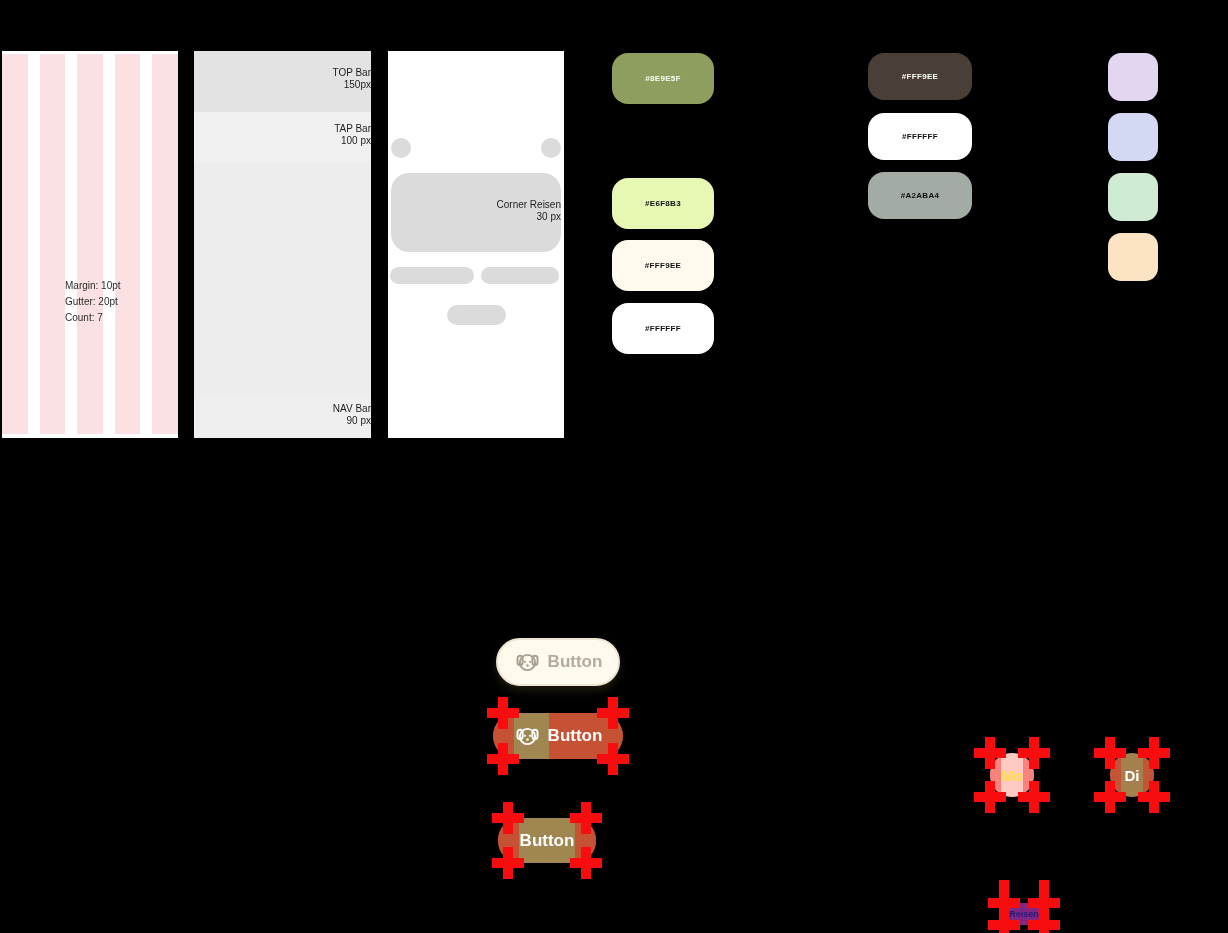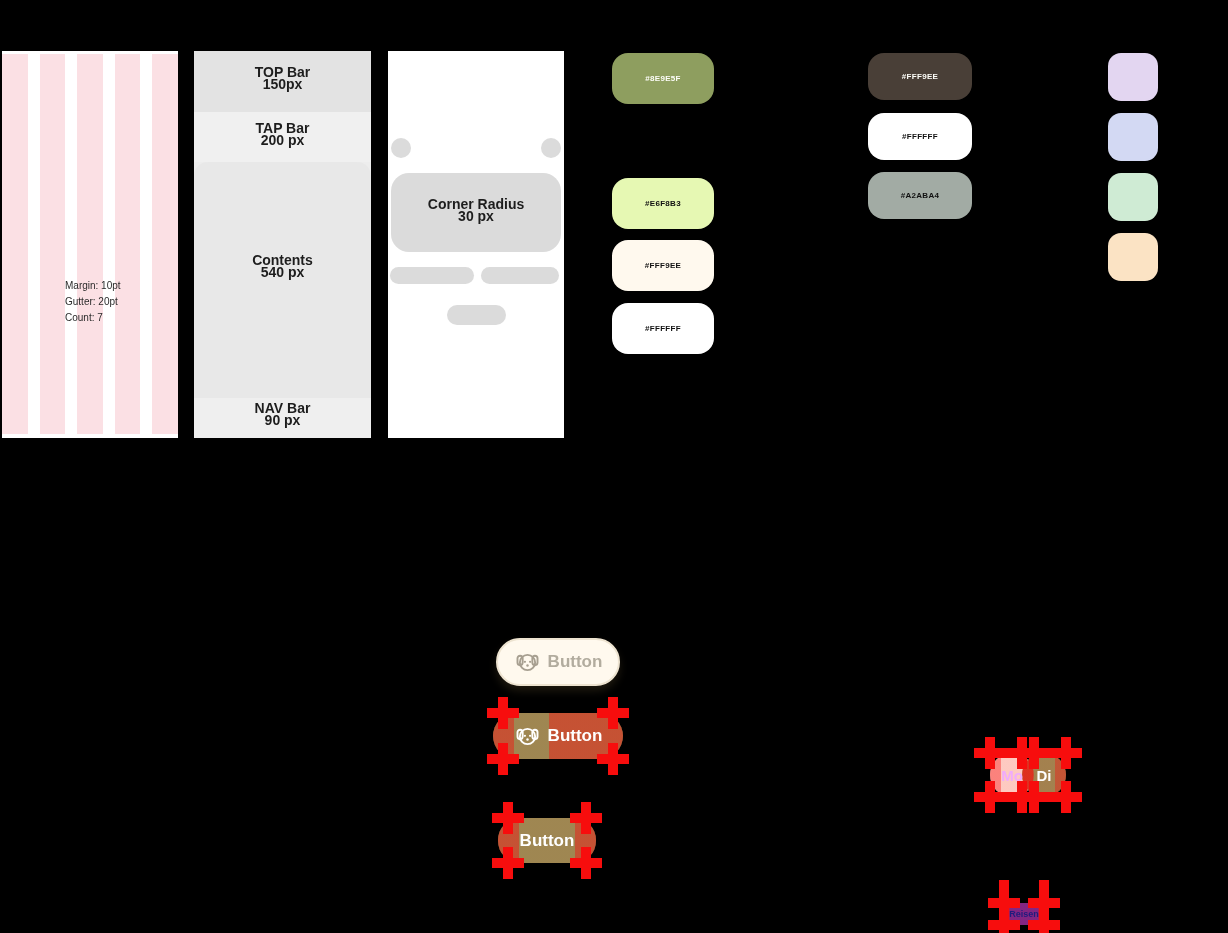--- a/index.html
+++ b/index.html
@@ -11,21 +11,21 @@
   .grid-frame{left:2px;width:176px;background:#fff;display:flex;gap:12px;padding:3px 0 4px;box-sizing:border-box;}
   .grid-col{flex:1;}
   .grid-text{position:absolute;left:63px;top:227px;font-size:10px;color:#2b2b2b;line-height:16px;white-space:nowrap;}
 
   .layout-frame{left:194px;width:177px;background:#EDEDED;}
   .lay-sec{position:absolute;left:0;width:100%;}
   .lay-top{top:0;height:61px;background:#E3E3E3;}
   .lay-tap{top:61px;height:50px;background:#F0F0F0;}
   .lay-contents{top:111px;height:236px;background:#E8E8E8;border-radius:14px 14px 0 0;}
   .lay-nav{top:347px;height:40px;background:#EFEFEF;}
-  .sec-label{position:absolute;width:100%;text-align:center;font-size:14px;font-weight:bold;
+  .sec-label{position:absolute;width:100%;text-align:right;font-size:10px;font-weight:normal;
              color:#1d1d1d;line-height:11.5px;}
   .lbl-top{top:16px;} .lbl-tap{top:11px;} .lbl-contents{top:93px;} .lbl-nav{top:5px;}
 
   .radius-frame{left:388px;width:176px;background:#fff;}
   .rf-circle{position:absolute;width:20px;height:20px;border-radius:50%;background:#DBDBDB;top:87px;}
   .rf-circle.l{left:3px;} .rf-circle.r{left:153px;}
   .rf-card{position:absolute;left:3px;top:122px;width:170px;height:79px;background:#DBDBDB;border-radius:18px;}
   .rf-card .sec-label{top:26px;}
   .rf-pill{position:absolute;background:#DBDBDB;border-radius:9px;height:17px;top:216px;}
   .rf-pill.l{left:2px;width:84px;} .rf-pill.r{left:93px;width:78px;}
@@ -53,22 +53,22 @@
                   background:#FFF9EE;border:2px solid #EDE3D0;box-sizing:border-box;
                   box-shadow:0 5px 9px rgba(60,50,30,.5);}
   .button-default .comp-label{color:#B2AC9E;}
   .dog-icon{width:27px;height:27px;flex:0 0 auto;}
   .dog-gray{color:#A79F90;} .dog-white{color:#FFFFFF;}
 
   .button-icon-sel{left:493px;top:713px;width:130px;height:46px;border-radius:23px;}
   .button-sel{left:498px;top:818px;width:98px;height:45px;border-radius:22px;}
   .static-tag{left:995px;top:652px;width:115px;height:48px;border-radius:24px;}
   .day-circle{top:753px;width:44px;height:44px;border-radius:50%;}
-  .day-mo{left:990px;} .day-mo .comp-label{color:#f0abfc;}
-  .day-di{left:1022px;}
+  .day-mo{left:990px;} .day-mo .comp-label{color:#fde047;}
+  .day-di{left:1110px;}
   .mini-tag{left:1000px;top:903px;width:48px;height:22px;border-radius:11px;}
   .mini-tag .comp-label{color:#201C7E;}
 
   
   .slice-overlay{position:absolute;inset:0;border-radius:inherit;z-index:1;pointer-events:none;}
   .ov-caps-icon{background:linear-gradient(90deg,
       rgba(248,12,12,.52) 0 16%, rgba(248,12,12,.16) 16% 43%, rgba(248,12,12,.52) 43% 100%);}
   .ov-caps{background:linear-gradient(90deg,
       rgba(248,12,12,.52) 0 21%, rgba(248,12,12,.16) 21% 79%, rgba(248,12,12,.52) 79% 100%);}
   .ov-day{background:linear-gradient(90deg,
@@ -106,43 +106,37 @@
   <div class="frame layout-frame">
     <div class="lay-sec lay-top">
       <div class="sec-label lbl-top">
         <div>TOP Bar</div>
         <div>150px</div>
       </div>
     </div>
     <div class="lay-sec lay-tap">
       <div class="sec-label lbl-tap">
         <div>TAP Bar</div>
-        <div>200 px</div>
-      </div>
-    </div>
-    <div class="lay-sec lay-contents">
-      <div class="sec-label lbl-contents">
-        <div>Contents</div>
-        <div>540 px</div>
+        <div>100 px</div>
       </div>
     </div>
     <div class="lay-sec lay-nav">
       <div class="sec-label lbl-nav">
         <div>NAV Bar</div>
         <div>90 px</div>
       </div>
     </div>
   </div>
 
   <div class="frame radius-frame">
     <div class="rf-circle l"></div>
     <div class="rf-circle r"></div>
     <div class="rf-card">
       <div class="sec-label">
-        <div>Corner Radius</div>
+        <div>Corner Reisen</div>
         <div>30 px</div>
       </div>
     </div>
     <div class="rf-pill l"></div>
     <div class="rf-pill r"></div>
     <div class="rf-pill c"></div>
   </div>
 
   <div class="chip" style="left: 612px; top: 53px; background: rgb(142, 158, 95);">
       <span class="chip-label light">#8E9E5F</span>

